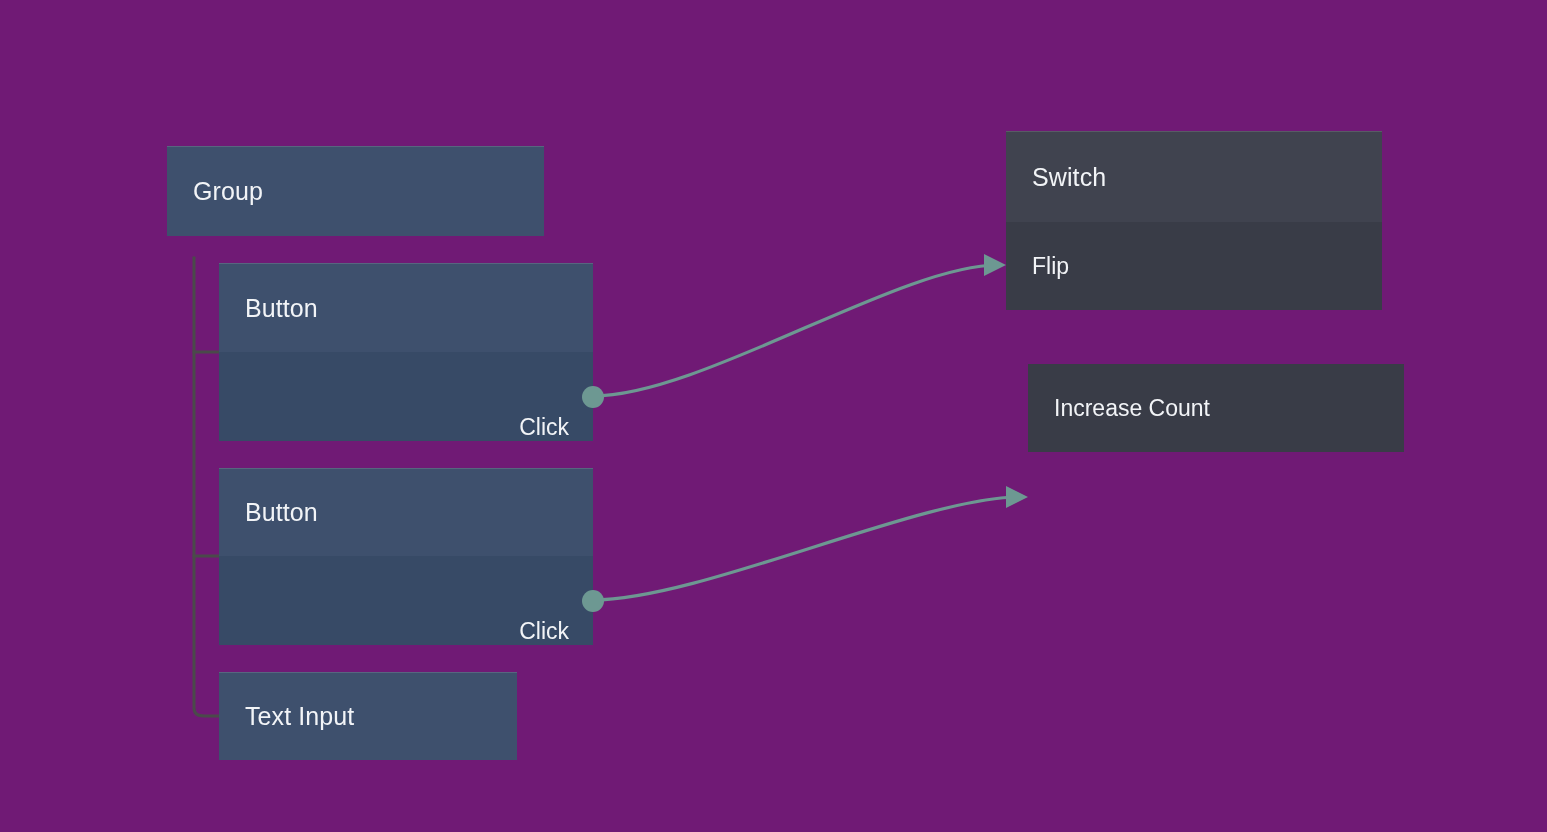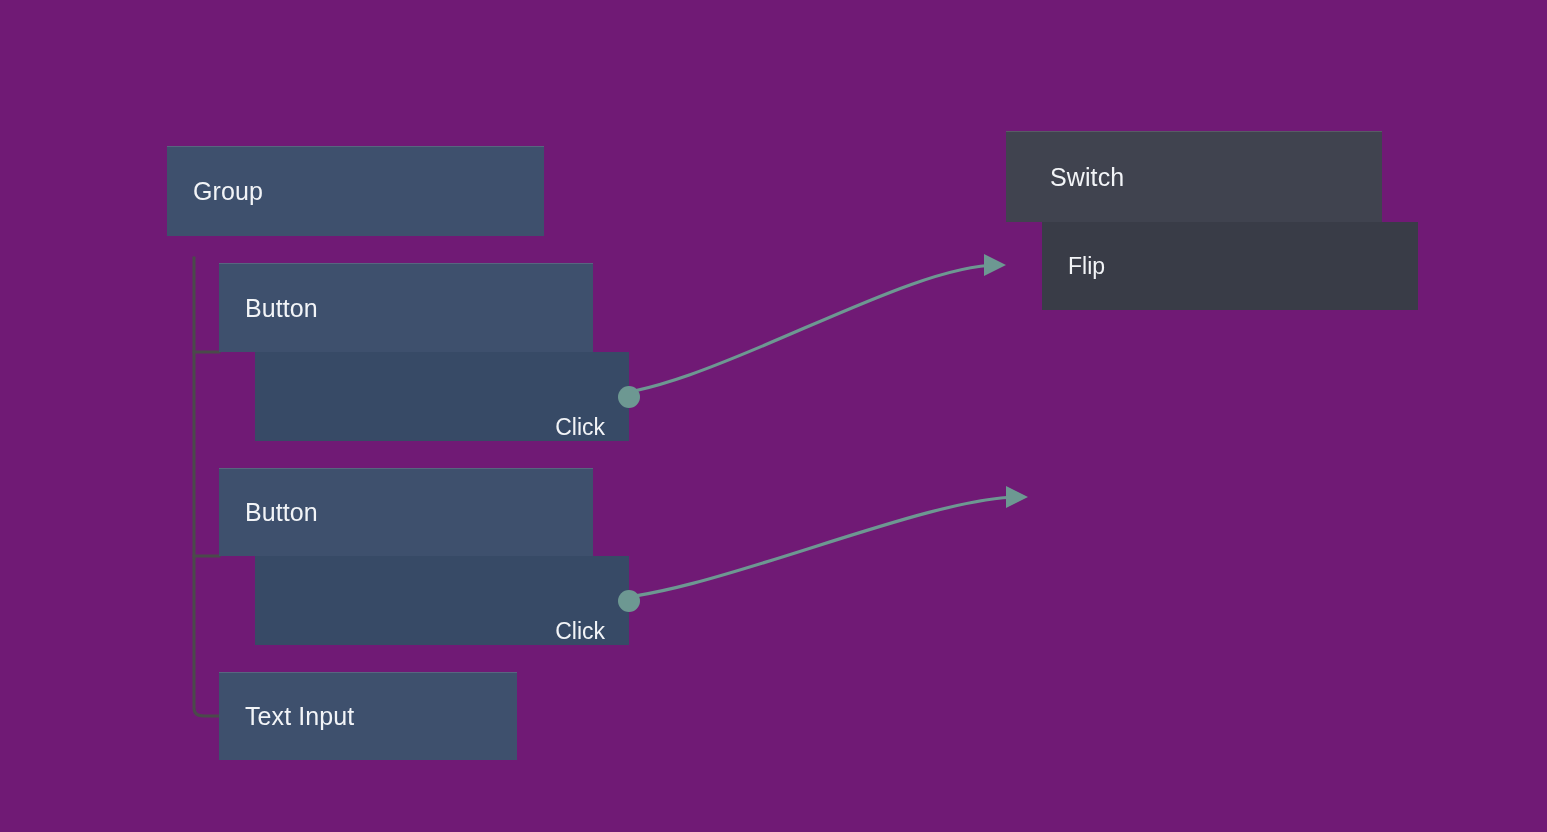--- a/index.html
+++ b/index.html
@@ -53,21 +53,20 @@
     font-weight: 400;
     letter-spacing: 0.1px;
     white-space: nowrap;
   }
   .node-body {
     box-sizing: border-box;
     position: relative;
     display: flex;
     align-items: center;
     width: 100%;
-    margin-left: 36px;
   }
   .port-label {
     color: #f2f4f7;
     font-size: 23px;
     font-weight: 400;
     white-space: nowrap;
   }
 
   
   .node.blue .node-header { background: #3e506d; }
@@ -152,24 +151,27 @@
           <span class="port-label">Click</span>
           <span class="port-dot" style="background: rgb(109, 152, 146);"></span>
         </div>
       </div>
       <div class="node blue" style="left: 219px; top: 672px; width: 298px; height: 88px;">
         <div class="node-header" style="height: 88px; padding-left: 26px;">
           <span class="node-title">Text Input</span>
         </div>
       </div>
       <div class="node grey" style="left: 1006px; top: 131px; width: 376px; height: 179px;">
-        <div class="node-header" style="height: 91px; padding-left: 44px;">
+        <div class="node-header" style="height: 91px; padding-left: 26px;">
           <span class="node-title">Switch</span>
         </div>
         <div class="node-body in" style="height: 88px;">
           <span class="port-label">Flip</span>
         </div>
       </div>
       <div class="node grey" style="left: 1028px; top: 364px; width: 376px; height: 179px;">
+        <div class="node-body in" style="height: 88px;">
+          <span class="port-label">Increase Count</span>
+        </div>
       </div>
     </div>
 
 </div>
 
 </body></html>

